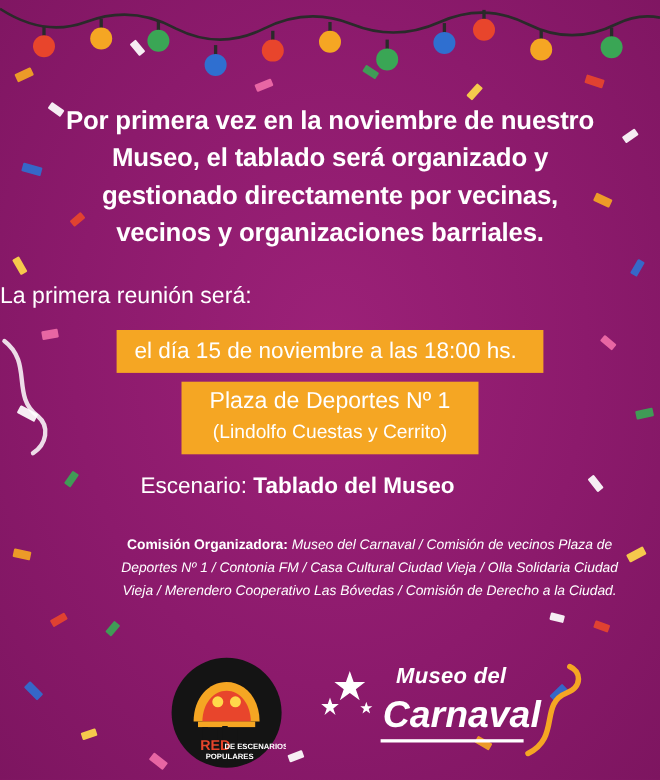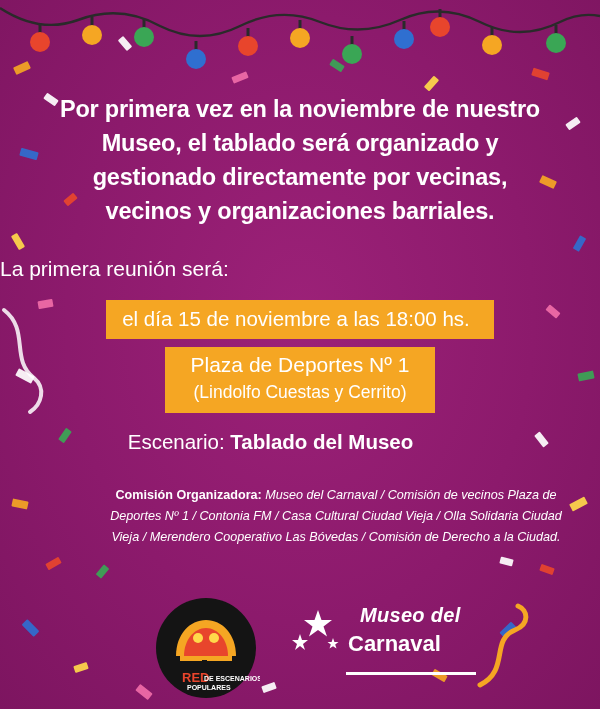--- a/index.html
+++ b/index.html
@@ -93,21 +93,21 @@
     width: 190px; height: 78px;
     color: #ffffff;
   }
   .logo-museo .museo-top {
     position: absolute; left: 72px; top: 0;
     font-size: 20px; font-style: italic; font-weight: bold;
     letter-spacing: 0.3px;
   }
   .logo-museo .museo-bottom {
     position: absolute; left: 60px; top: 27px;
-    font-size: 22px; font-weight: bold;
+    font-size: 34px; font-style: italic; font-weight: bold;
     letter-spacing: 0px;
   }
   .logo-museo .underline {
     position: absolute; left: 58px; top: 68px; width: 130px; height: 3px;
     background: #ffffff;
   }
 </style>
 </head>
 <body>
 

